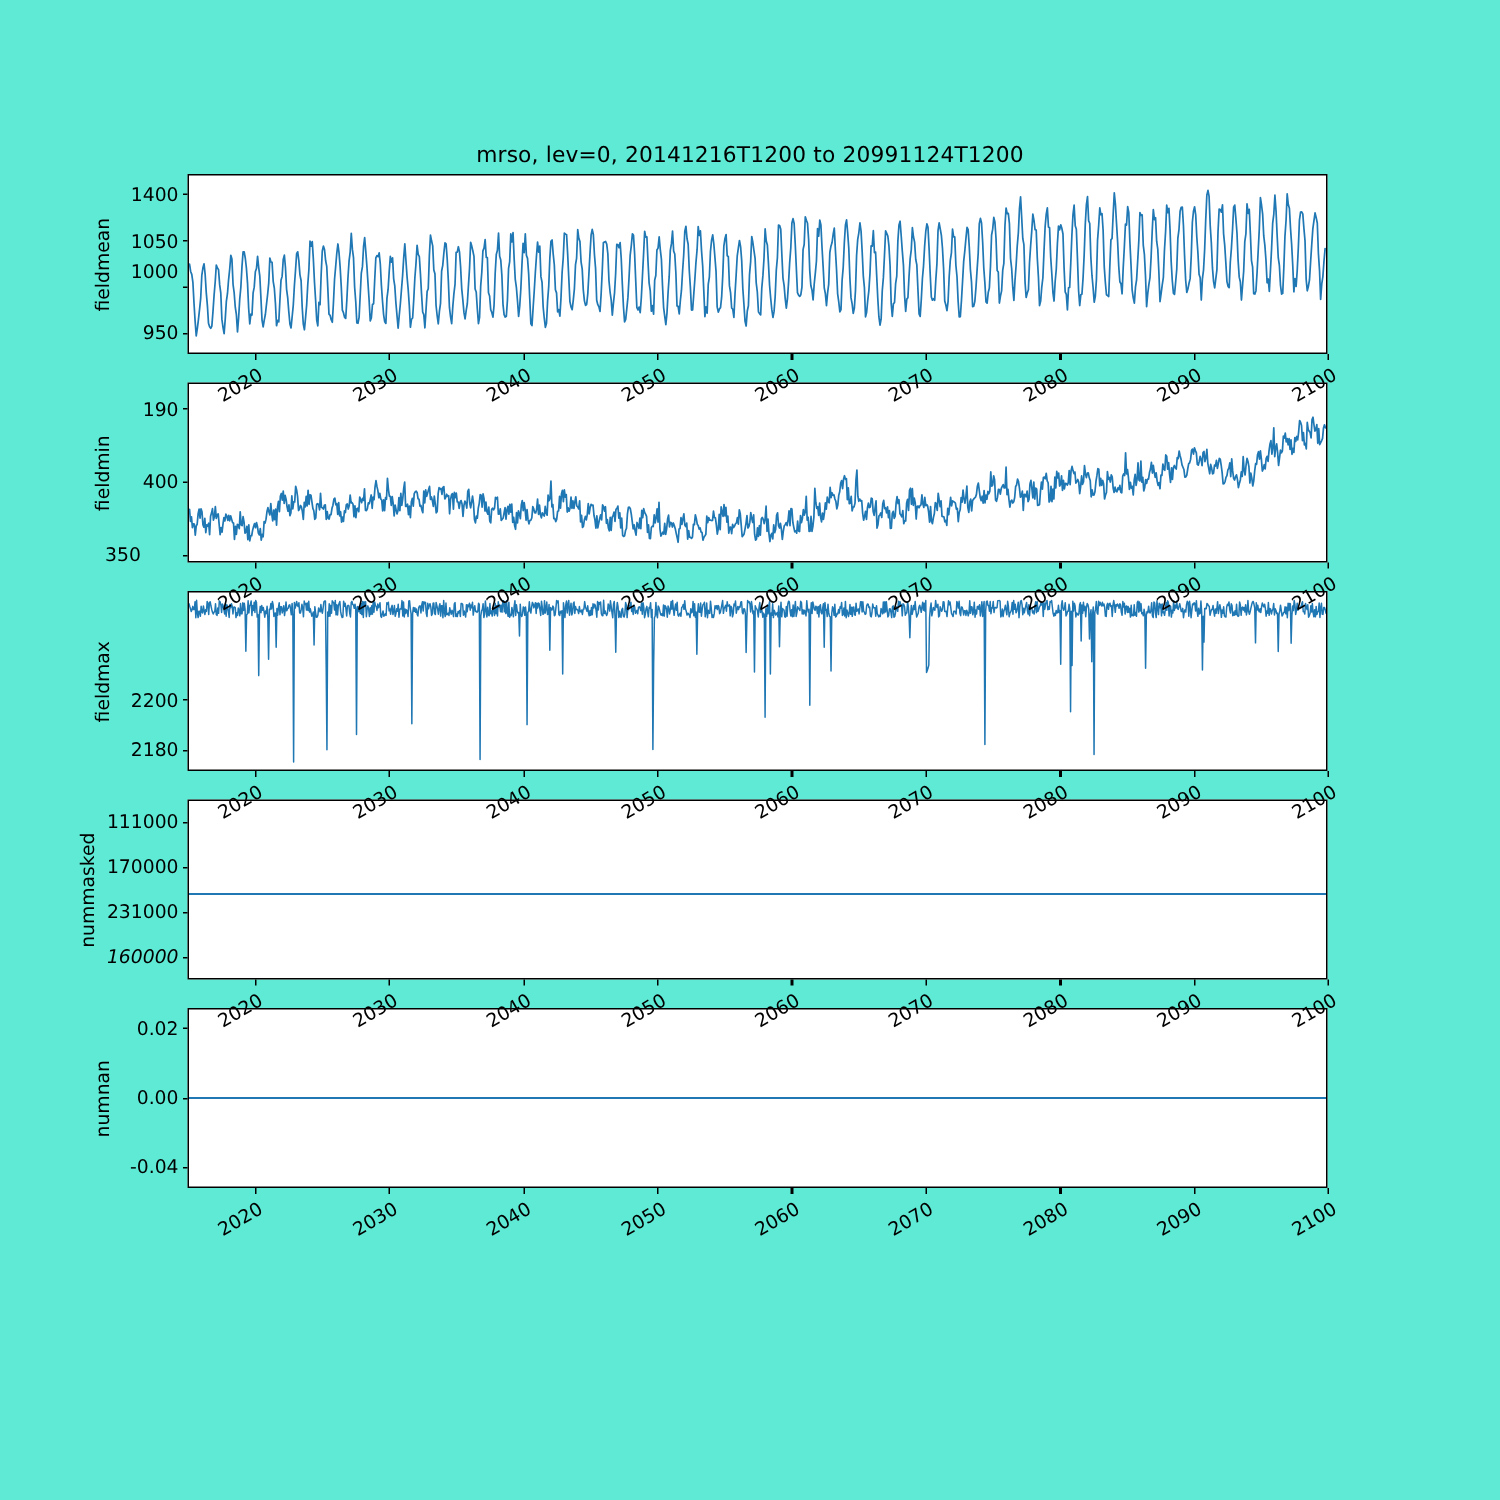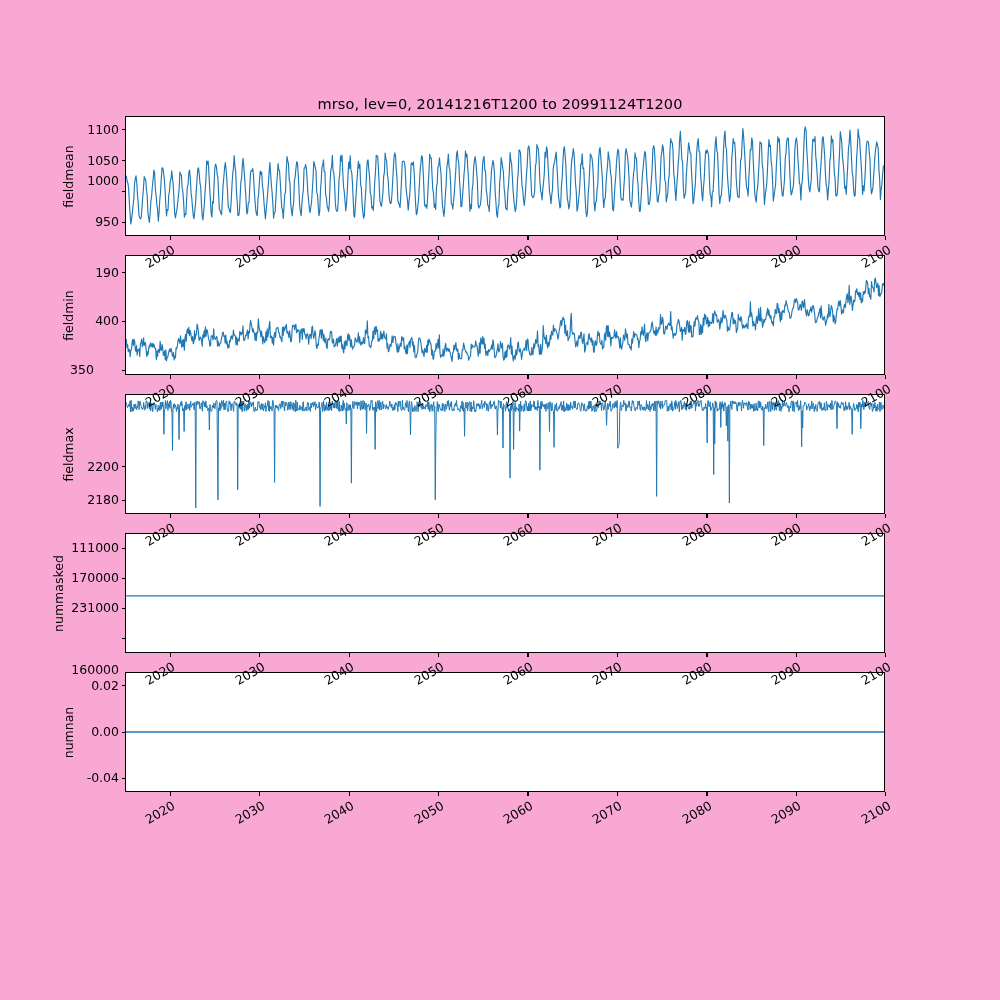--- a/index.html
+++ b/index.html
@@ -11,21 +11,21 @@
     width: 1000px;
     height: 1000px;
     font-family: "DejaVu Sans", sans-serif;
     color: #000000;
     overflow: hidden;
   }
   #figure {
     position: relative;
     width: 1000px;
     height: 1000px;
-    background: #f9a8d4;
+    background: #5eead4;
   }
   .fig-title {
     position: absolute;
     left: 0;
     top: 96px;
     width: 1000px;
     text-align: center;
     font-size: 14.5px;
     color: #000000;
     letter-spacing: 0.1px;
@@ -137,21 +137,21 @@
 
 
   <div id="decor">
       <div class="tickmark" style="left: 121.5px; top: 221.892px; width: 3.5px; height: 1.1px;"></div>
       <div class="ytick-label" style="left: 45px; top: 214.392px; width: 74px;">950</div>
       <div class="tickmark" style="left: 121.5px; top: 190.964px; width: 3.5px; height: 1.1px;"></div>
       <div class="ytick-label" style="left: 45px; top: 173px; width: 74px;">1000</div>
       <div class="tickmark" style="left: 121.5px; top: 160.036px; width: 3.5px; height: 1.1px;"></div>
       <div class="ytick-label" style="left: 45px; top: 152.536px; width: 74px;">1050</div>
       <div class="tickmark" style="left: 121.5px; top: 129.108px; width: 3.5px; height: 1.1px;"></div>
-      <div class="ytick-label" style="left: 45px; top: 121.608px; width: 74px;">1100</div>
+      <div class="ytick-label" style="left: 45px; top: 121.608px; width: 74px;">1400</div>
       <div class="tickmark" style="left: 169.595px; top: 236px; width: 1.1px; height: 3.5px;"></div>
       <div class="xtick-label" style="left: 66.0954px; top: 242px; width: 104px;">2020</div>
       <div class="tickmark" style="left: 259.07px; top: 236px; width: 1.1px; height: 3.5px;"></div>
       <div class="xtick-label" style="left: 155.57px; top: 242px; width: 104px;">2030</div>
       <div class="tickmark" style="left: 348.545px; top: 236px; width: 1.1px; height: 3.5px;"></div>
       <div class="xtick-label" style="left: 245.045px; top: 242px; width: 104px;">2040</div>
       <div class="tickmark" style="left: 438.02px; top: 236px; width: 1.1px; height: 3.5px;"></div>
       <div class="xtick-label" style="left: 334.52px; top: 242px; width: 104px;">2050</div>
       <div class="tickmark" style="left: 527.495px; top: 236px; width: 1.1px; height: 3.5px;"></div>
       <div class="xtick-label" style="left: 423.995px; top: 242px; width: 104px;">2060</div>
@@ -203,21 +203,21 @@
       <div class="xtick-label" style="left: 423.995px; top: 520px; width: 104px;">2060</div>
       <div class="tickmark" style="left: 616.97px; top: 514px; width: 1.1px; height: 3.5px;"></div>
       <div class="xtick-label" style="left: 513.47px; top: 520px; width: 104px;">2070</div>
       <div class="tickmark" style="left: 706.445px; top: 514px; width: 1.1px; height: 3.5px;"></div>
       <div class="xtick-label" style="left: 602.945px; top: 520px; width: 104px;">2080</div>
       <div class="tickmark" style="left: 795.92px; top: 514px; width: 1.1px; height: 3.5px;"></div>
       <div class="xtick-label" style="left: 692.42px; top: 520px; width: 104px;">2090</div>
       <div class="tickmark" style="left: 885.395px; top: 514px; width: 1.1px; height: 3.5px;"></div>
       <div class="xtick-label" style="left: 781.895px; top: 520px; width: 104px;">2100</div>
       <div class="tickmark" style="left: 121.5px; top: 637.5px; width: 3.5px; height: 1.1px;"></div>
-      <div class="ytick-label" style="left: 45px; top: 662px; width: 74px;">160000</div>
+      <div class="ytick-label" style="left: 45px; top: 630px; width: 74px; font-style: italic;">160000</div>
       <div class="tickmark" style="left: 121.5px; top: 607.5px; width: 3.5px; height: 1.1px;"></div>
       <div class="ytick-label" style="left: 45px; top: 600px; width: 74px;">231000</div>
       <div class="tickmark" style="left: 121.5px; top: 577.5px; width: 3.5px; height: 1.1px;"></div>
       <div class="ytick-label" style="left: 45px; top: 570px; width: 74px;">170000</div>
       <div class="tickmark" style="left: 121.5px; top: 547.5px; width: 3.5px; height: 1.1px;"></div>
       <div class="ytick-label" style="left: 45px; top: 540px; width: 74px;">111000</div>
       <div class="tickmark" style="left: 169.595px; top: 653px; width: 1.1px; height: 3.5px;"></div>
       <div class="xtick-label" style="left: 66.0954px; top: 659px; width: 104px;">2020</div>
       <div class="tickmark" style="left: 259.07px; top: 653px; width: 1.1px; height: 3.5px;"></div>
       <div class="xtick-label" style="left: 155.57px; top: 659px; width: 104px;">2030</div>

